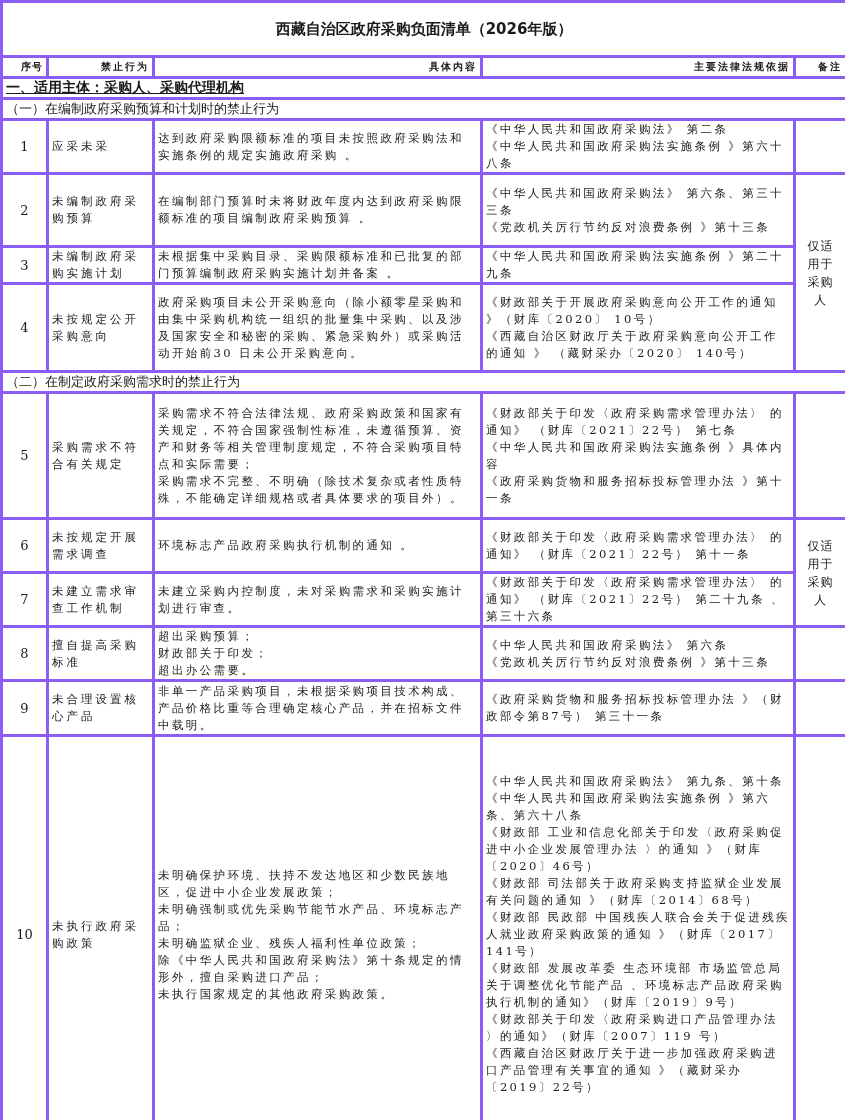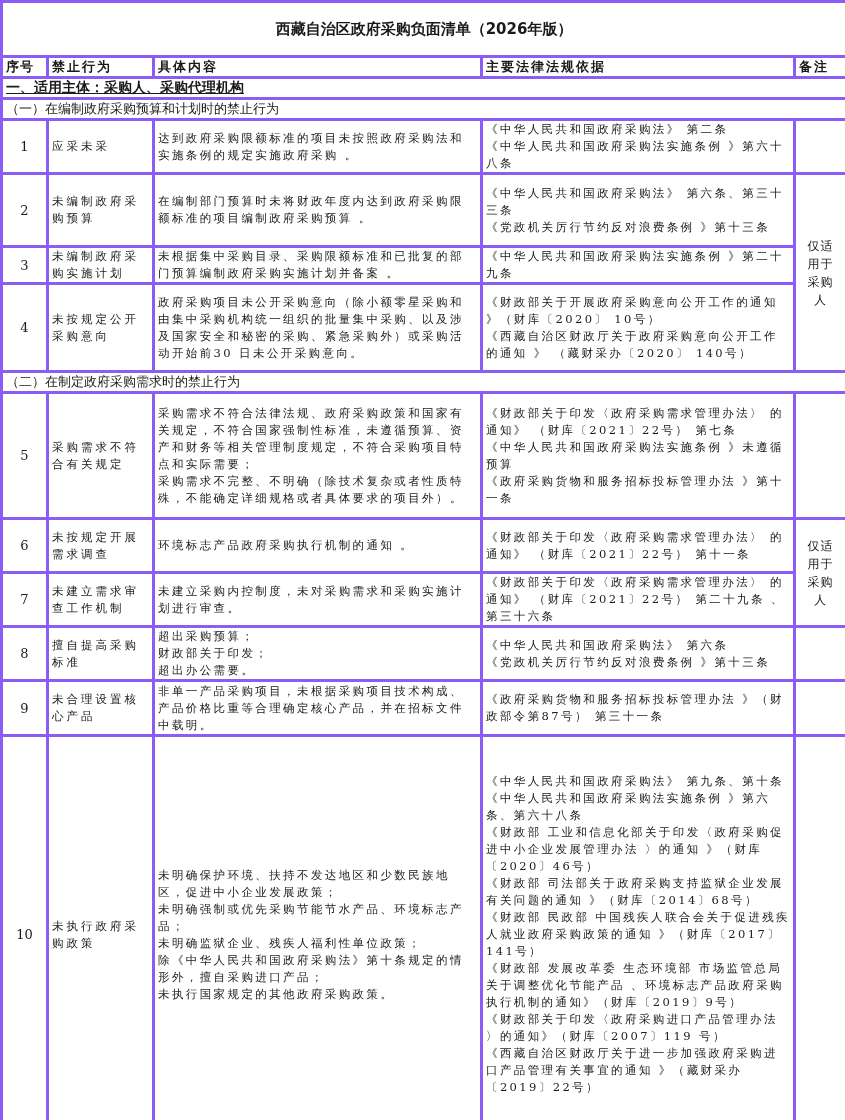--- a/index.html
+++ b/index.html
@@ -22,23 +22,23 @@
       text-align: center;
       font-family: "DejaVu Sans", "Liberation Sans", sans-serif;
       font-weight: bold;
       font-size: 15px;
       border-top: 1px solid #000;
     }
     .hdr th {
       height: 18px;
       font-family: Liberation Sans, sans-serif;
       font-weight: bold;
-      font-size: 13px;
+      font-size: 10px;
       letter-spacing: 2px;
-      text-align: left;
+      text-align: right;
     }
     .section td {
       height: 18px;
       font-family: "DejaVu Sans", "Liberation Sans", sans-serif;
       font-weight: bold;
       font-size: 14px;
       padding-left: 2px;
       text-decoration: underline;
     }
     .subsection td {
@@ -140,21 +140,21 @@
 
   <tr class="row" style="height:126px">
     <td class="num">5</td>
     <td class="behavior">采购需求不符合有关规定</td>
     <td>
       <span class="line">采购需求不符合法律法规、政府采购政策和国家有关规定，不符合国家强制性标准，未遵循预算、资产和财务等相关管理制度规定，不符合采购项目特点和实际需要；</span>
       <span class="line">采购需求不完整、不明确（除技术复杂或者性质特殊，不能确定详细规格或者具体要求的项目外）。</span>
     </td>
     <td>
       <span class="line">《财政部关于印发〈政府采购需求管理办法〉 的通知》 （财库〔2021〕22号） 第七条</span>
-      <span class="line">《中华人民共和国政府采购法实施条例 》未遵循预算</span>
+      <span class="line">《中华人民共和国政府采购法实施条例 》具体内容</span>
       <span class="line">《政府采购货物和服务招标投标管理办法 》第十一条</span>
     </td>
     <td class="remark"></td>
   </tr>
 
   <tr class="row" style="height:54px">
     <td class="num">6</td>
     <td class="behavior">未按规定开展需求调查</td>
     <td>
       <span class="line">环境标志产品政府采购执行机制的通知 。</span>

